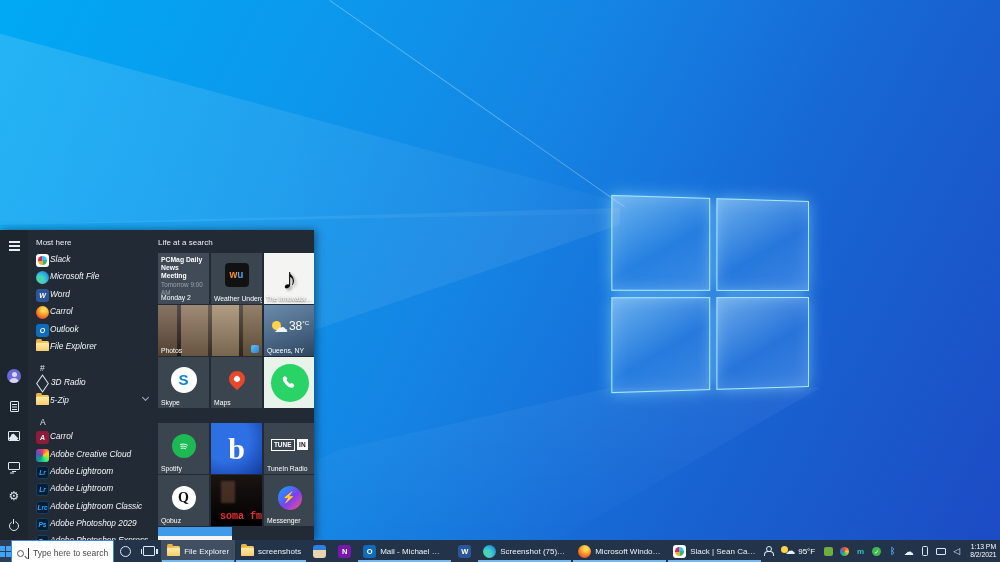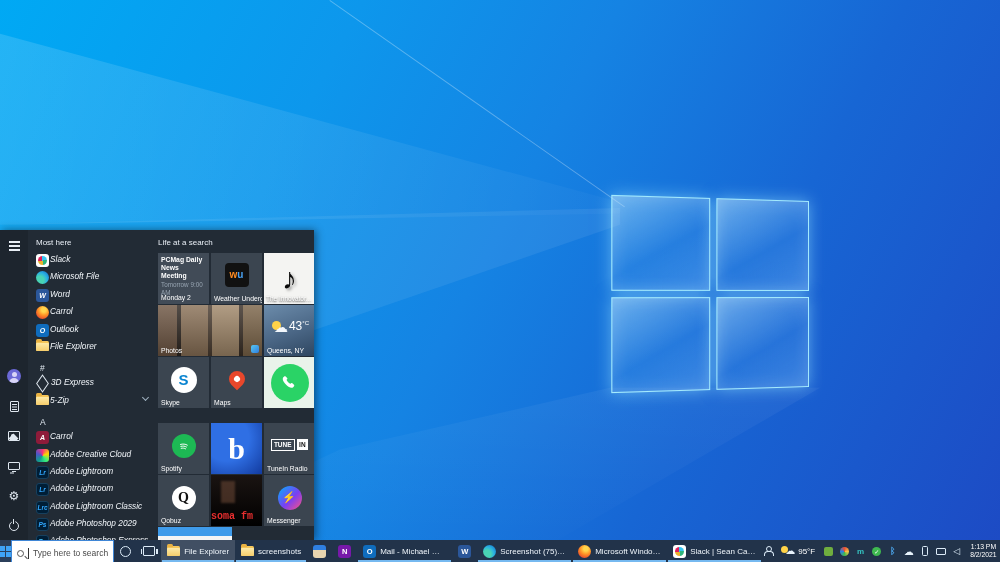--- a/index.html
+++ b/index.html
@@ -126,21 +126,21 @@
   .t-b { background:radial-gradient(circle at 30% 30%, #2f6fe4 0 45%, #123a9e 100%); }
   .t-b .bletter { font-size:30px; font-weight:bold; color:#fff; font-family:"Liberation Serif", serif; }
   .tunein { display:flex; align-items:center; gap:2px; margin-bottom:8px; }
   .tunein .tune { border:1px solid #fff; color:#fff; font-size:6.5px; font-weight:bold; padding:1.5px 2px; }
   .tunein .in { background:#fff; color:#111; font-size:6.5px; font-weight:bold; padding:2px 2.5px; }
   .qobuz-ball { width:24px; height:24px; border-radius:50%; background:#fff; color:#111; font-weight:bold;
           font-size:14px; display:flex; align-items:center; justify-content:center; margin-bottom:6px; font-family:"Liberation Serif", serif; }
   .t-soma { background:linear-gradient(180deg,#1a1412 0%,#0b0807 60%,#000 100%); }
   .t-soma::before { content:""; position:absolute; left:10px; top:6px; width:14px; height:22px;
           background:rgba(120,80,60,.5); filter:blur(1px); }
-  .soma-text { position:absolute; left:0; right:0; bottom:4px; text-align:left; color:#e82f2f;
+  .soma-text { position:absolute; left:0; right:0; bottom:4px; text-align:right; color:#e82f2f;
           font-size:10px; font-weight:bold; font-family:"Liberation Mono", monospace; }
   .msgr-ball { width:24px; height:24px; border-radius:50%; margin-bottom:6px;
           background:linear-gradient(135deg,#00b2ff 0%,#7b3ff2 55%,#ff5280 100%);
           display:flex; align-items:center; justify-content:center; color:#fff; font-size:11px; }
   .t-partial { width:74px; height:51px; background:#f5f5f5; }
   .t-partial::before { content:""; position:absolute; left:0; right:0; top:0; height:9px; background:#3f9bea; }
 
   
   .taskbar { position:absolute; left:0; right:0; bottom:0; height:22px; background:#22334a;
           display:flex; align-items:stretch; color:#e8eef5; z-index:5; }
@@ -271,21 +271,21 @@
         <span class="app-label">Outlook</span>
       </div>
       <div class="app-row">
         <span class="folder"></span>
         <span class="app-label">File Explorer</span>
       </div>
 
       <div class="group-header">#</div>
       <div class="app-row">
         <span class="cube"></span>
-        <span class="app-label">3D Express</span>
+        <span class="app-label">3D Radio</span>
       </div>
       <div class="app-row">
         <span class="folder"></span>
         <span class="app-label">5-Zip</span>
         <span class="chev"></span>
       </div>
 
       <div class="group-header">A</div>
       <div class="app-row">
         <span class="chip chip-access">A</span>
@@ -344,21 +344,21 @@
       </div>
 
       <div class="tile-row" style="top:75px">
         <div class="tile wide t-photos">
           <span class="photos-badge"></span>
           <div class="tile-caption">Photos</div>
         </div>
         <div class="tile t-weather">
           <span class="sun-dot"></span>
           <span class="cloud-glyph">☁</span>
-          <span class="temp"><span>43</span><sup>°C</sup></span>
+          <span class="temp"><span>38</span><sup>°C</sup></span>
           <div class="tile-caption">Queens, NY</div>
         </div>
       </div>
 
       <div class="tile-row" style="top:127px">
         <div class="tile">
           <div class="tile-center">
               <span class="skype-ball">S</span>
             </div>
           <div class="tile-caption">Skype</div>

